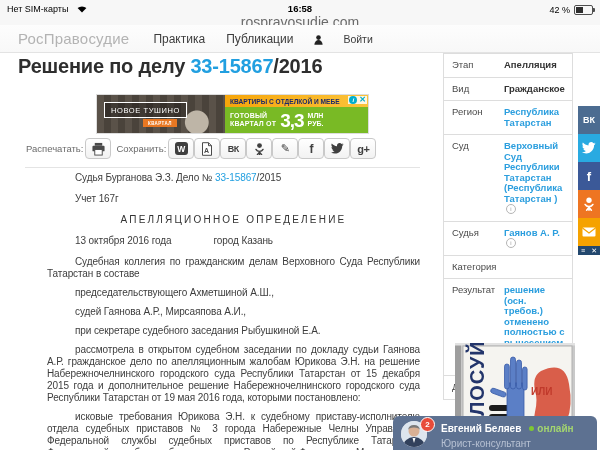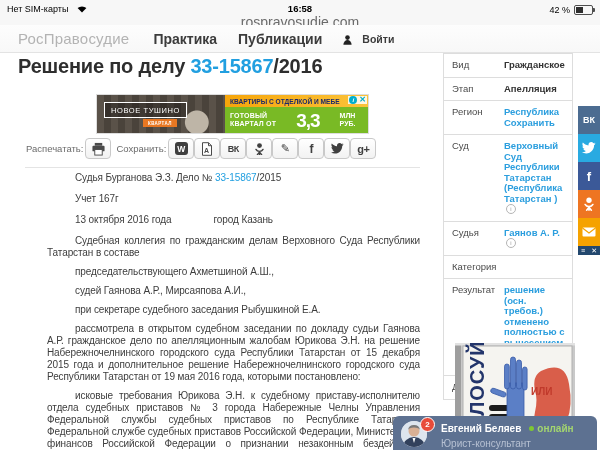--- a/index.html
+++ b/index.html
@@ -17,41 +17,41 @@
   .sb-url{position:absolute;top:14px;left:0;right:0;text-align:center;font-size:14px;color:#6b6b6b}
   .sb-right{position:absolute;right:7px;top:5px;display:flex;align-items:center;gap:4px;font-size:9px;color:#000}
   .battery{width:17px;height:8px;border:1px solid #4d4d4d;border-radius:2px;position:relative}
   .battery::before{content:'';position:absolute;left:1px;top:1px;bottom:1px;width:40%;background:#2e2e2e}
   .battery::after{content:'';position:absolute;right:-3px;top:2px;width:2px;height:4px;background:#4d4d4d;border-radius:0 1px 1px 0}
 
   
   .site-header{position:absolute;top:25px;left:0;right:0;height:28px;background:linear-gradient(#fdfdfd,#f8f8f8);
     border-bottom:1px solid #e3e3e3;display:flex;align-items:center;padding-left:18px;box-sizing:border-box}
   .logo{font-size:15px;color:#b3b3b3;letter-spacing:.2px;margin-right:24px}
-  .nav-item{font-size:14px;font-weight:bold;color:#3c3c3c;margin-right:21px;cursor:pointer}
-  .login{display:flex;align-items:flex-end;gap:10px;font-size:10.5px;font-weight:bold;color:#3c3c3c;cursor:pointer}
+  .nav-item{font-size:12px;font-weight:normal;color:#3c3c3c;margin-right:21px;cursor:pointer}
+  .login{display:flex;align-items:flex-end;gap:20px;font-size:10.5px;font-weight:normal;color:#3c3c3c;cursor:pointer}
 
   
   .page-title{position:absolute;left:18px;top:55px;font-size:20px;font-weight:bold;color:#2e2e2e;letter-spacing:-.2px}
 
   
   .ad{position:absolute;left:97px;top:95px;width:271px;height:38px;display:flex;box-shadow:0 0 0 1px #ddd;cursor:pointer}
   .ad-left{width:128px;position:relative;overflow:hidden;
     background:
       radial-gradient(circle at 78% 72%, #beb5a7 0 11%, rgba(0,0,0,0) 12%),
       repeating-linear-gradient(90deg,#5a5249 0 7px,#4a433b 7px 14px),
       linear-gradient(#6b6259,#3a352f)}
   .ad-brand{position:absolute;left:7px;top:7px;border:1.5px solid #fff;background:rgba(30,27,24,.45);
     color:#fff;font-size:7.5px;font-weight:normal;letter-spacing:.6px;padding:2.5px 6px;white-space:nowrap}
   .ad-brand-badge{position:absolute;left:46px;top:24px;background:#e87722;color:#fff;font-size:4.5px;
     font-weight:bold;padding:1.5px 5px;letter-spacing:.4px}
   .ad-right{flex:1;display:flex;flex-direction:column;position:relative}
   .ad-top{height:12px;background:linear-gradient(90deg,#f6a50a,#fbc33a);color:#1b2a6b;font-size:6.6px;
     font-weight:bold;display:flex;align-items:center;padding-left:5px;white-space:nowrap;overflow:hidden}
-  .ad-bottom{flex:1;background:#79ba25;color:#fff;display:flex;align-items:center;padding-left:5px;gap:20px}
+  .ad-bottom{flex:1;background:#79ba25;color:#fff;display:flex;align-items:center;padding-left:5px;gap:4px}
   .ad-offer{font-size:7px;font-weight:bold;line-height:1.2;letter-spacing:.2px}
   .ad-price{font-size:19px;font-weight:bold;letter-spacing:-1px;line-height:1}
   .ad-unit{font-size:7px;font-weight:bold;line-height:1.15}
   .ad-controls{position:absolute;right:1px;top:1px;display:flex;gap:2px;align-items:center;background:rgba(255,255,255,.85);padding:0 1px}
   .adchoice-i{width:8px;height:8px;border-radius:50%;background:#00aecd;color:#fff;font-size:6px;line-height:8px;text-align:center;font-weight:bold;font-style:italic}
   .ad-close{color:#00aecd;font-size:8px;font-weight:bold;line-height:8px}
 
   
   .share-row{position:absolute;left:26px;top:138px;display:flex;align-items:center;}
   .share-label{font-size:9.5px;color:#6b6b6b;margin-right:2px;white-space:nowrap}
@@ -201,43 +201,44 @@
   </span>
   <span class="share-btn">
       <span class="txt" style="font-size:11px">g+</span>
     </span>
 </div>
 <div class="hr"></div>
 
 <div class="doc">
   <p class="intro"><span>Судья Бурганова Э.З. Дело № </span><span class="link">33-15867</span><span>/2015</span></p>
   <p class="intro">Учет 167г</p>
+  <p class="heading">АПЕЛЛЯЦИОННОЕ ОПРЕДЕЛЕНИЕ</p>
   <p class="intro"><span>13 октября 2016 года</span><span class="city">город Казань</span></p>
   <div>
       <p>Судебная коллегия по гражданским делам Верховного Суда Республики Татарстан в составе</p>
       <p>председательствующего Ахметшиной А.Ш.,</p>
       <p>судей Гаянова А.Р., Мирсаяпова А.И.,</p>
       <p>при секретаре судебного заседания Рыбушкиной Е.А.</p>
       <p>рассмотрела в открытом судебном заседании по докладу судьи Гаянова А.Р. гражданское дело по апелляционным жалобам Юрикова Э.Н. на решение Набережночелнинского городского суда Республики Татарстан от 15 декабря 2015 года и дополнительное решение Набережночелнинского городского суда Республики Татарстан от 19 мая 2016 года, которыми постановлено:</p>
       <p>исковые требования Юрикова Э.Н. к судебному приставу-исполнителю отдела судебных приставов № 3 города Набережные Челны Управления Федеральной службы судебных приставов по Республике Татарстан, Федеральной службе судебных приставов Российской Федерации, Министерству финансов Российской Федерации о признании незаконным бездействия пристава-исполнителя, о возмещении ущерба, причиненного незаконным</p>
     </div>
 </div>
 
 <div class="case-table">
     <div class="ci-row">
+      <div class="ci-label">Этап</div>
+      <div class="ci-value">Апелляция</div>
+    </div>
+    <div class="ci-row">
       <div class="ci-label">Вид</div>
       <div class="ci-value">Гражданское</div>
     </div>
     <div class="ci-row">
-      <div class="ci-label">Этап</div>
-      <div class="ci-value">Апелляция</div>
-    </div>
-    <div class="ci-row">
       <div class="ci-label">Регион</div>
-      <div class="ci-value link">Республика Сохранить</div>
+      <div class="ci-value link">Республика Татарстан</div>
     </div>
     <div class="ci-row">
       <div class="ci-label">Суд</div>
       <div class="ci-value link">Верховный Суд Республики Татарстан (Республика Татарстан )<span class="info-dot">i</span></div>
     </div>
     <div class="ci-row">
       <div class="ci-label">Судья</div>
       <div class="ci-value link">Гаянов А. Р.<span class="info-dot">i</span></div>
     </div>
     <div class="ci-row">

